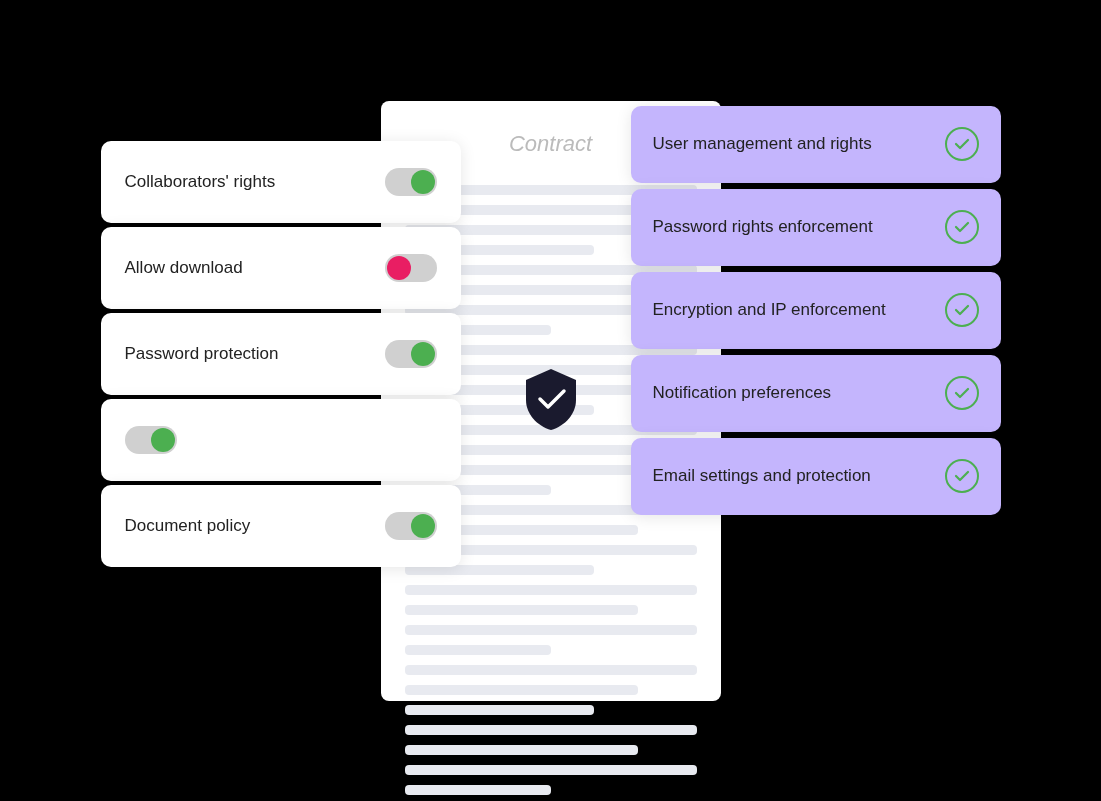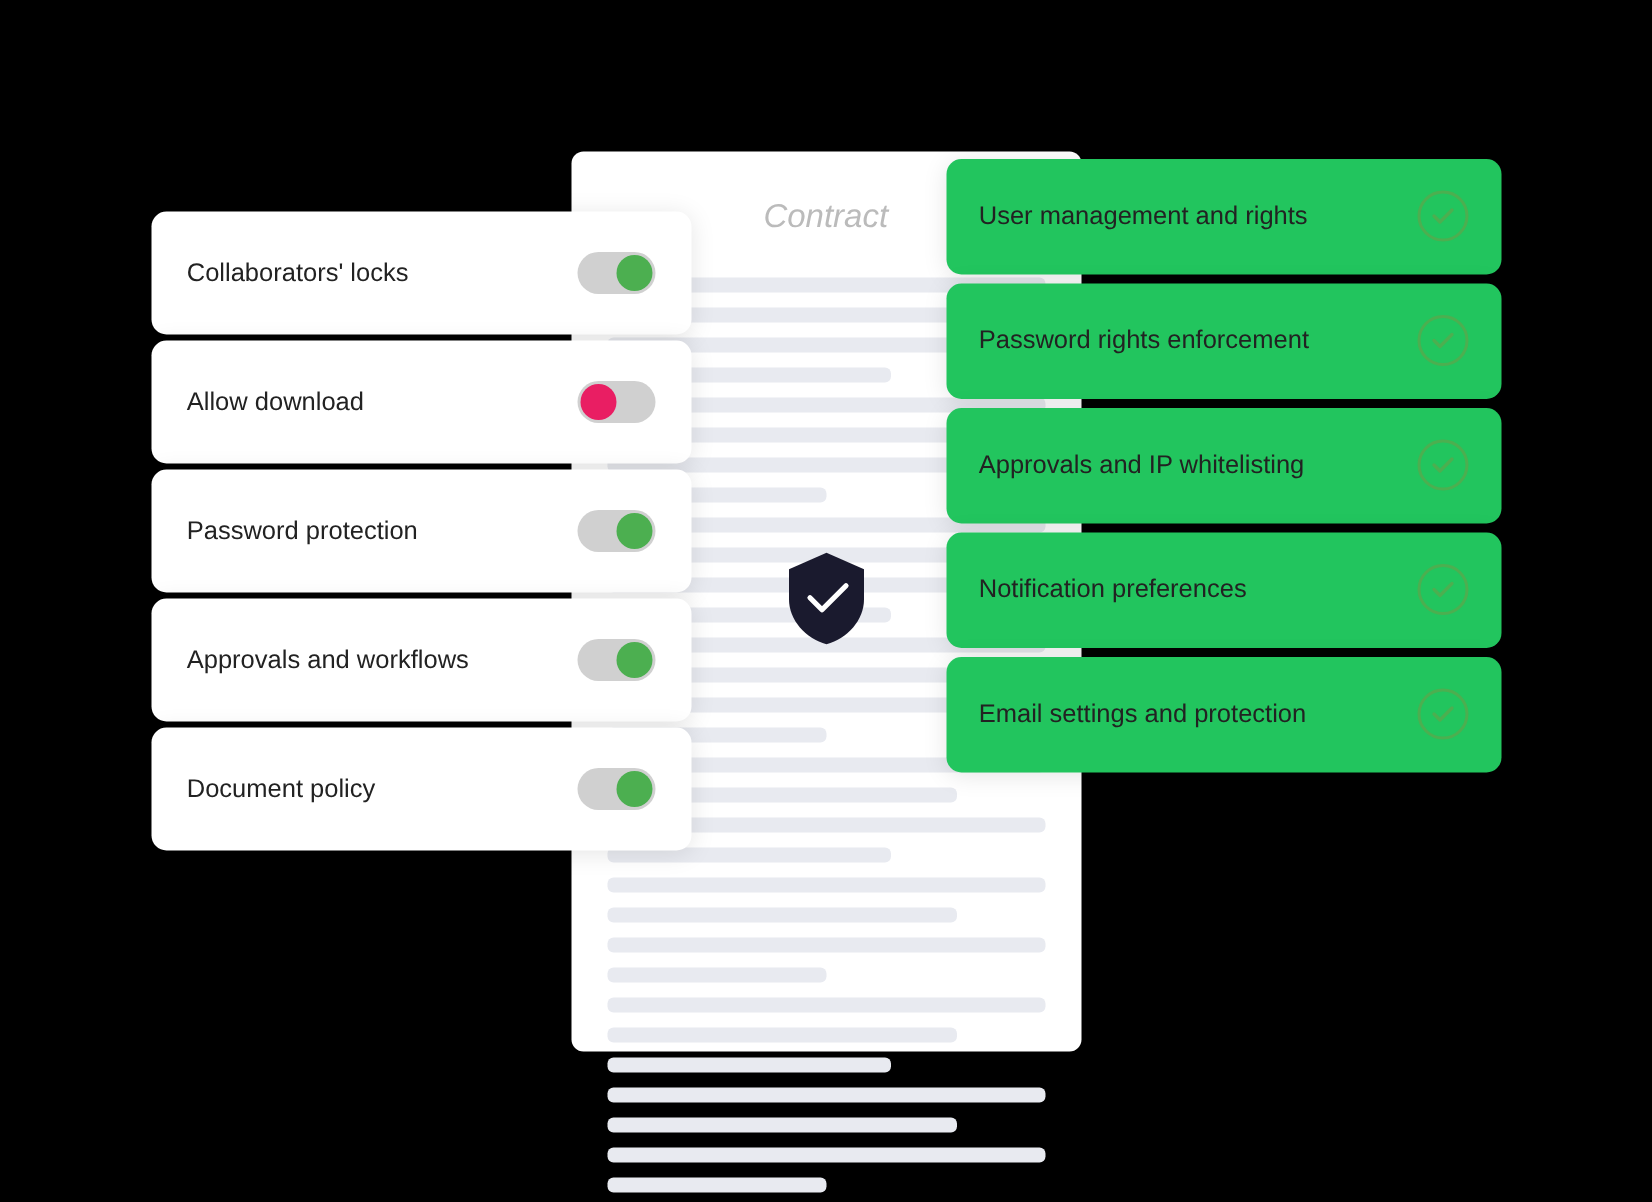--- a/index.html
+++ b/index.html
@@ -126,21 +126,21 @@
       right: 0;
       top: 65px;
       display: flex;
       flex-direction: column;
       gap: 4px;
       z-index: 2;
     }
     .check-card {
       width: 370px;
       height: 77px;
-      background: #22c55e;
+      background: #c4b5fd;
       border-radius: 10px;
       box-shadow: 0 2px 16px rgba(0,0,0,0.1);
       display: flex;
       align-items: center;
       justify-content: space-between;
       padding: 0 22px;
       margin-bottom: 2px;
     }
     .check-label {
       font-size: 17px;
@@ -214,42 +214,41 @@
       <div class="doc-line medium"></div>
       <div class="doc-line long"></div>
       <div class="doc-line xshort"></div>
 
     </div>
   </div>
 
   <div class="left-cards">
 
     <div class="toggle-card">
-      <span class="card-label">Collaborators' locks</span>
+      <span class="card-label">Collaborators' rights</span>
       <div class="toggle-switch on">
         <div class="knob"></div>
       </div>
     </div>
 
     <div class="toggle-card">
       <span class="card-label">Allow download</span>
       <div class="toggle-switch off-pink">
         <div class="knob"></div>
       </div>
     </div>
 
     <div class="toggle-card">
       <span class="card-label">Password protection</span>
       <div class="toggle-switch on">
         <div class="knob"></div>
       </div>
     </div>
 
     <div class="toggle-card">
-      <span class="card-label">Approvals and workflows</span>
       <div class="toggle-switch on">
         <div class="knob"></div>
       </div>
     </div>
 
     <div class="toggle-card">
       <span class="card-label">Document policy</span>
       <div class="toggle-switch on">
         <div class="knob"></div>
       </div>
@@ -270,21 +269,21 @@
     <div class="check-card">
       <span class="check-label">Password rights enforcement</span>
       <div class="check-icon">
         <svg viewBox="0 0 18 18" fill="none" xmlns="http://www.w3.org/2000/svg">
           <polyline points="3,9 7,13 15,5" stroke="#4caf50" stroke-width="2.2" stroke-linecap="round" stroke-linejoin="round"></polyline>
         </svg>
       </div>
     </div>
 
     <div class="check-card">
-      <span class="check-label">Approvals and IP whitelisting</span>
+      <span class="check-label">Encryption and IP enforcement</span>
       <div class="check-icon">
         <svg viewBox="0 0 18 18" fill="none" xmlns="http://www.w3.org/2000/svg">
           <polyline points="3,9 7,13 15,5" stroke="#4caf50" stroke-width="2.2" stroke-linecap="round" stroke-linejoin="round"></polyline>
         </svg>
       </div>
     </div>
 
     <div class="check-card">
       <span class="check-label">Notification preferences</span>
       <div class="check-icon">

